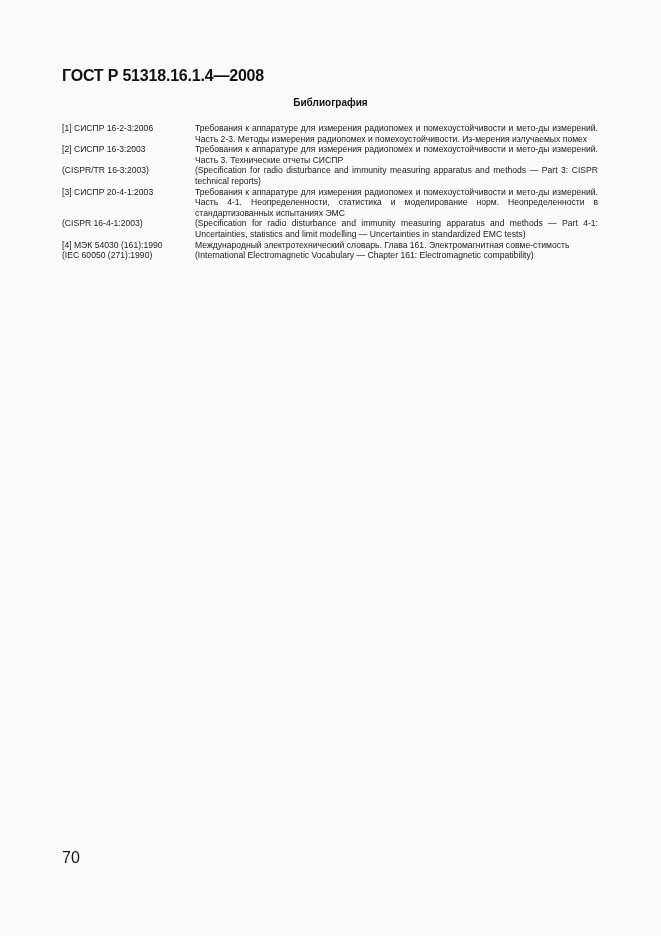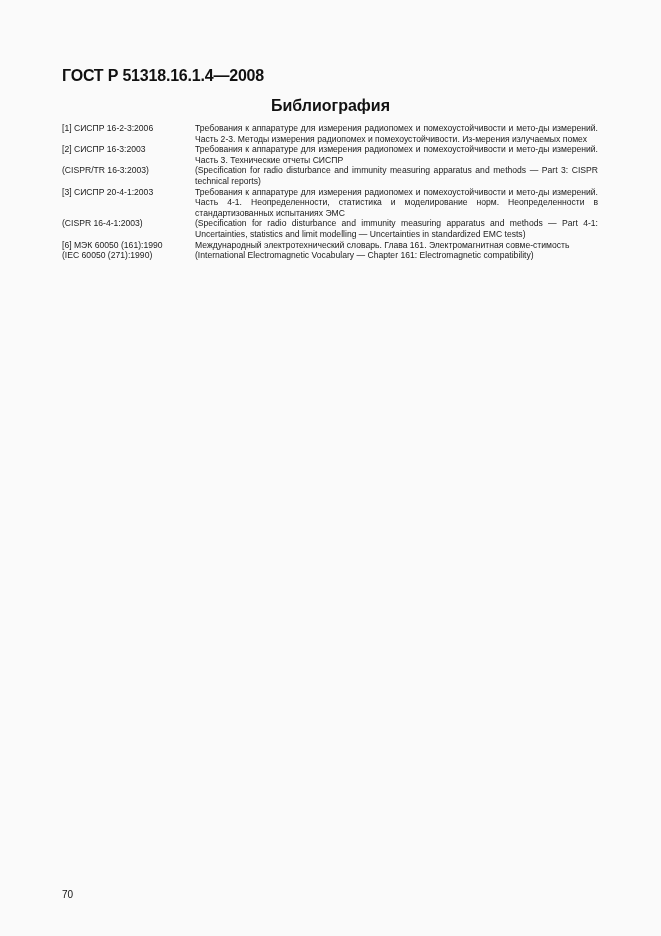--- a/index.html
+++ b/index.html
@@ -23,21 +23,21 @@
       font-weight: bold;
       letter-spacing: -0.2px;
       color: #111;
     }
     .section-title {
       position: absolute;
       left: 0;
       width: 661px;
       top: 97px;
       text-align: center;
-      font-size: 16px;
+      font-size: 10px;
       font-weight: bold;
       color: #111;
       box-sizing: border-box;
     }
     .bib {
       position: absolute;
       left: 62px;
       top: 123px;
       width: 536px;
       font-size: 8.6px;
@@ -52,23 +52,22 @@
       white-space: nowrap;
     }
     .bib-text {
       flex: 1 1 auto;
       text-align: justify;
     }
     .page-number {
       position: absolute;
       left: 62px;
       top: 849px;
-      font-size: 10px;
+      font-size: 16px;
       color: #111;
-      margin-top: 40px;
     }
   </style>
 </head>
 <body>
 
 <div class="doc-header">ГОСТ Р 51318.16.1.4—2008</div>
 
 <div class="section-title">Библиография</div>
 
 <div class="bib">
@@ -86,21 +85,21 @@
   </div>
   <div class="bib-row">
     <div class="bib-ref">[3] СИСПР 20-4-1:2003</div>
     <div class="bib-text">Требования к аппаратуре для измерения радиопомех и помехоустойчивости и мето-ды измерений. Часть 4-1. Неопределенности, статистика и моделирование норм. Неопределенности в стандартизованных испытаниях ЭМС</div>
   </div>
   <div class="bib-row">
     <div class="bib-ref">(CISPR 16-4-1:2003)</div>
     <div class="bib-text">(Specification for radio disturbance and immunity measuring apparatus and methods — Part 4-1: Uncertainties, statistics and limit modelling — Uncertainties in standardized EMC tests)</div>
   </div>
   <div class="bib-row">
-    <div class="bib-ref">[6] МЭК 60050 (161):1990</div>
+    <div class="bib-ref">[4] МЭК 54030 (161):1990</div>
     <div class="bib-text">Международный электротехнический словарь. Глава 161.  Электромагнитная совме-стимость</div>
   </div>
   <div class="bib-row">
     <div class="bib-ref">(IEC 60050 (271):1990)</div>
     <div class="bib-text">(International Electromagnetic Vocabulary — Chapter 161: Electromagnetic compatibility)</div>
   </div>
 </div>
 
 <div class="page-number">70</div>
 

